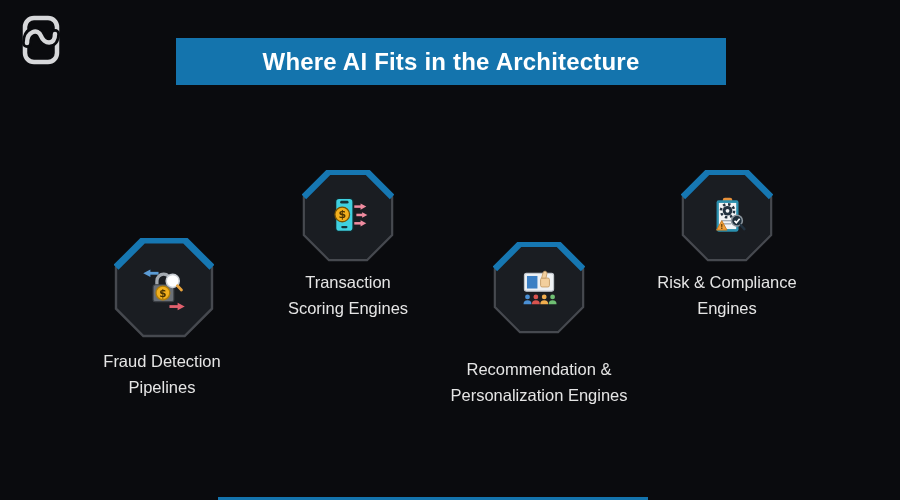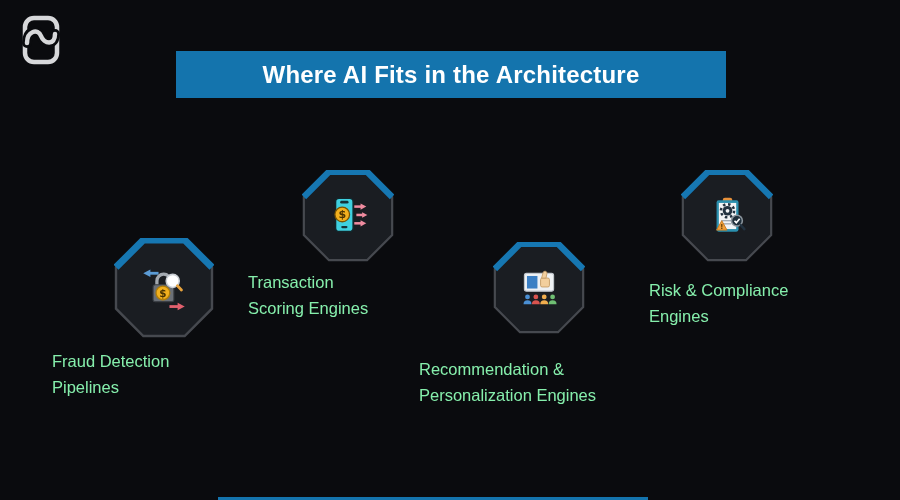--- a/index.html
+++ b/index.html
@@ -10,53 +10,53 @@
     position: relative;
     width: 900px; height: 500px;
     background: #0a0b0e;
   }
 
   
   .logo { position: absolute; left: 22px; top: 15px; width: 38px; height: 50px; }
 
   
   .title-banner {
-    position: absolute; left: 176px; top: 51px;
+    position: absolute; left: 176px; top: 38px;
     width: 550px; height: 47px;
     background: #1474ad;
     display: flex; align-items: center; justify-content: center;
   }
   .title-banner span {
     color: #ffffff; font-size: 24px; font-weight: 700; letter-spacing: 0.2px;
   }
 
   
   .node { position: absolute; }
   .octagon { position: relative; }
   .oct-svg { position: absolute; inset: 0; width: 100%; height: 100%; }
   .oct-icon {
     position: absolute; left: 50%; top: 50%;
     transform: translate(-50%, -50%);
   }
   .node-label {
     position: absolute;
-    color: #86efac;
+    color: #e5e5e5;
     font-size: 16.5px; line-height: 26px;
-    text-align: left;
+    text-align: center;
     white-space: pre-line;
   }
 
   .n1-oct { left: 114px; top: 238px; width: 100px; height: 100px; }
   .n1-label { left: 52px;  top: 348px; width: 220px; }
   .n2-oct { left: 302px; top: 170px; width: 92px; height: 92px; }
   .n2-label { left: 248px; top: 269px; width: 200px; }
   .n3-oct { left: 493px; top: 242px; width: 92px; height: 92px; }
   .n3-label { left: 419px; top: 356px; width: 240px; }
   .n4-oct { left: 681px; top: 170px; width: 92px; height: 92px; }
-  .n4-label { left: 649px; top: 269px; width: 220px; margin-top: 8px; }
+  .n4-label { left: 617px; top: 269px; width: 220px; }
 
   
   .bottom-bar {
     position: absolute; left: 218px; bottom: 0;
     width: 430px; height: 3px;
     background: #1474ad;
   }
 </style>
 </head>
 <body>

